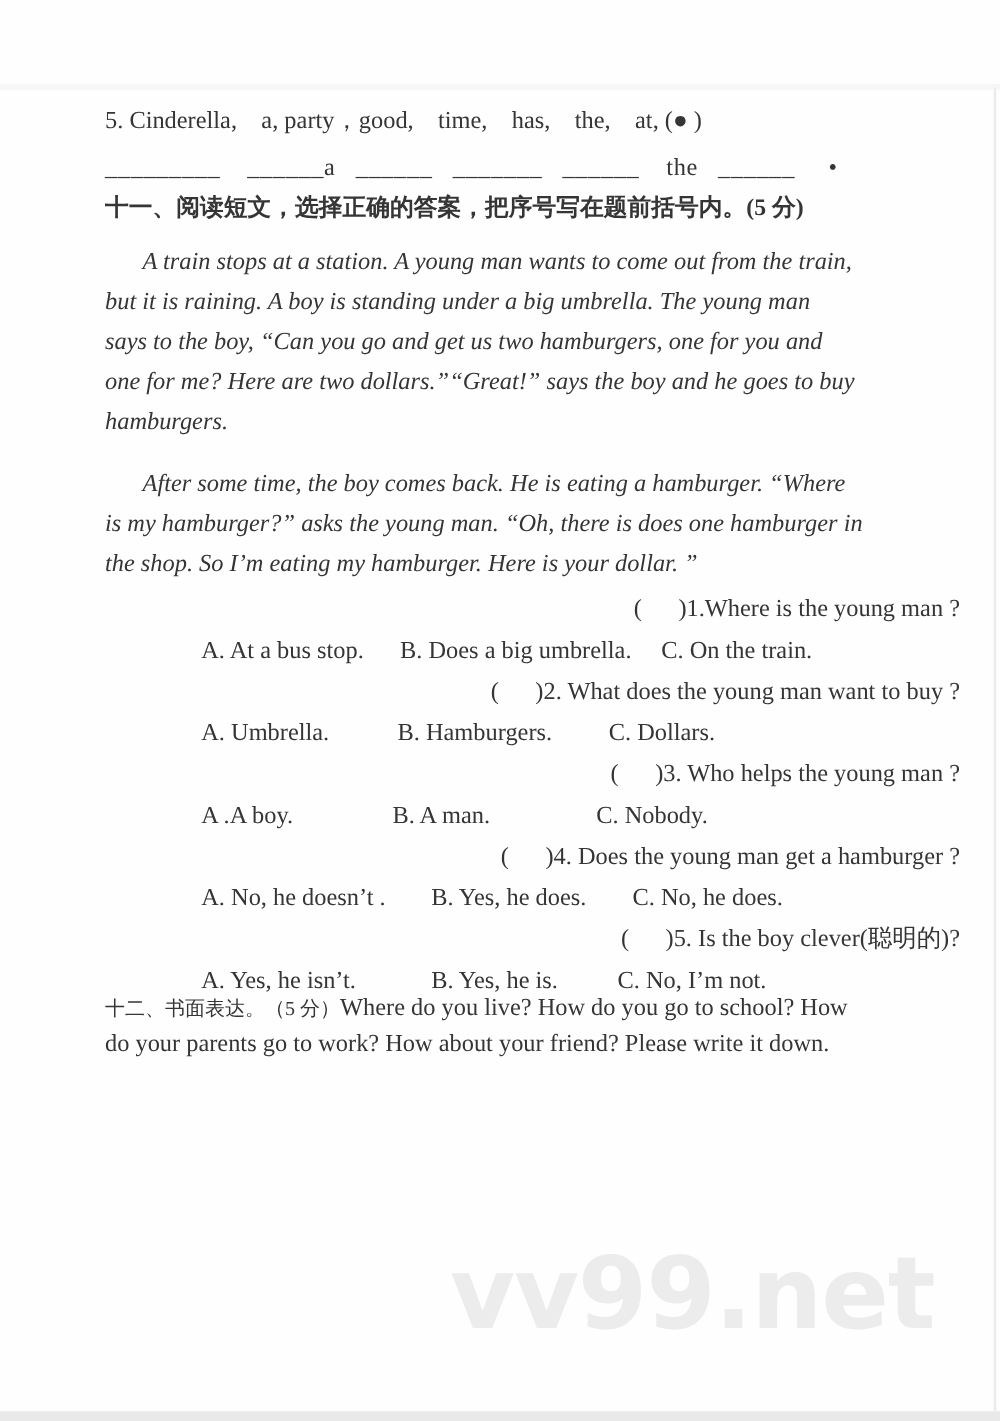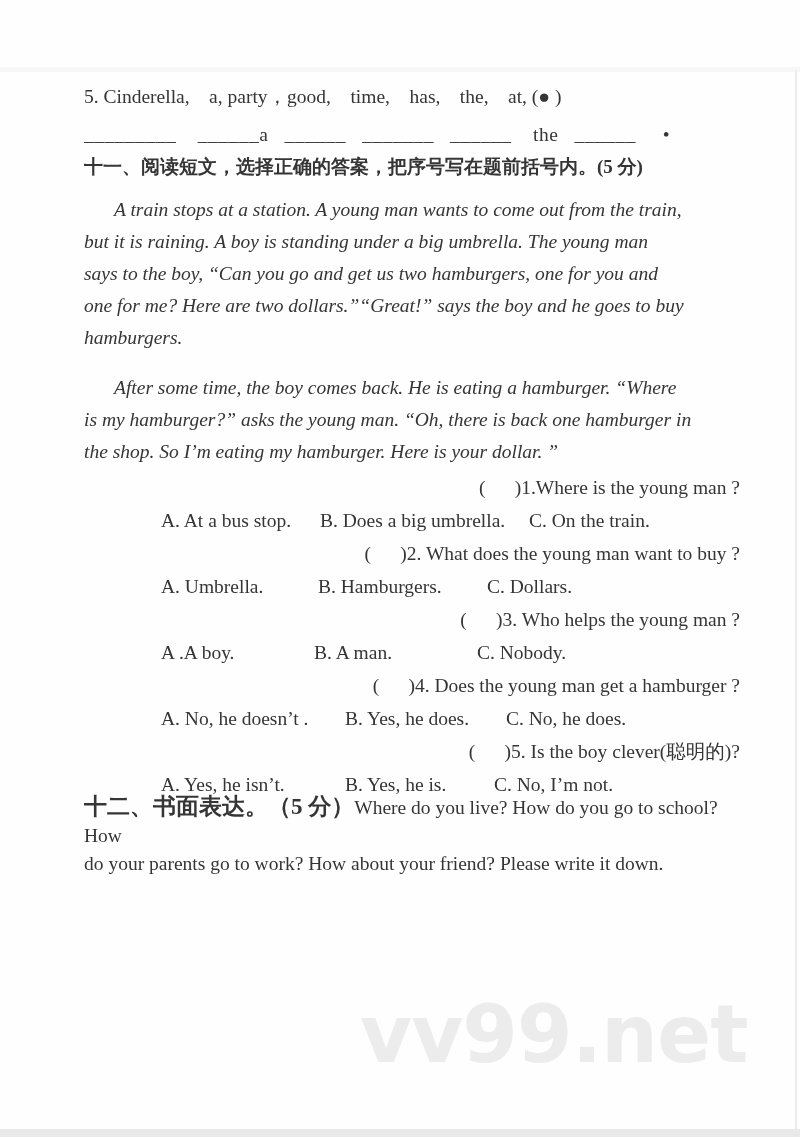--- a/index.html
+++ b/index.html
@@ -18,21 +18,21 @@
   .right-edge{
     position:absolute;top:70px;right:3px;bottom:8px;width:2px;
     background:#ececec;
   }
   .bottom-strip{
     position:absolute;bottom:0;left:0;width:100%;height:8px;
     background:#e9e9e9;
   }
   .content{
     position:relative;
-    padding:0 60px 0 84px;
+    padding:0 32px 0 84px;
     font-size:19.5px;
     z-index:2;
   }
   .line{white-space:pre-wrap;line-height:26px;}
   .prompt{margin-top:84px;}
   .blanks{margin-top:12px;letter-spacing:.5px;}
   .sec-heading{
     margin:6px 0 0 0;
     font-size:19px;
     font-weight:bold;
@@ -48,21 +48,21 @@
   .qstem{margin-left:26px;white-space:pre-wrap;text-align:right;}
   .opts{display:flex;margin-left:77px;}
   .opts span{white-space:pre;}
   .opts-1 .oA{width:159px}.opts-1 .oB{width:209px}
   .opts-2 .oA{width:157px}.opts-2 .oB{width:169px}
   .opts-3 .oA{width:153px}.opts-3 .oB{width:163px}
   .opts-4 .oA{width:184px}.opts-4 .oB{width:161px}
   .opts-5 .oA{width:184px}.opts-5 .oB{width:149px}
   .sec12{margin-top:-8px;}
   .s12line{line-height:28px;white-space:pre-wrap;}
-  .sec-heading-inline{font-weight:bold;font-size:23px;}
+  .sec-heading-inline{font-weight:normal;font-size:16px;}
   .watermark{
     position:absolute;
     left:360px;top:988px;
     font-family:"DejaVu Sans", sans-serif;
     font-weight:bold;
     font-size:80px;
     letter-spacing:-1px;
     color:#ececec;
     z-index:1;
     user-select:none;
@@ -84,21 +84,21 @@
     <div class="passage">
       <div class="pline indent">A train stops at a station. A young man wants to come out from the train,</div>
       <div class="pline">but it is raining. A boy is standing under a big umbrella. The young man</div>
       <div class="pline">says to the boy, “Can you go and get us two hamburgers, one for you and</div>
       <div class="pline">one for me? Here are two dollars.”“Great!” says the boy and he goes to buy</div>
       <div class="pline">hamburgers.</div>
     </div>
 
     <div class="passage second">
       <div class="pline indent">After some time, the boy comes back. He is eating a hamburger. “Where</div>
-      <div class="pline">is my hamburger?” asks the young man. “Oh, there is back one hamburger in</div>
+      <div class="pline">is my hamburger?” asks the young man. “Oh, there is does one hamburger in</div>
       <div class="pline">the shop. So I’m eating my hamburger. Here is your dollar. ”</div>
     </div>
 
     <div class="questions">
 
       <div class="qstem">(      )1.Where is the young man ?</div>
       <div class="opts opts-1">
         <span class="oA">A. At a bus stop.</span>
         <span class="oB">B. Does a big umbrella.</span>
         <span class="oC">C. On the train.</span>

